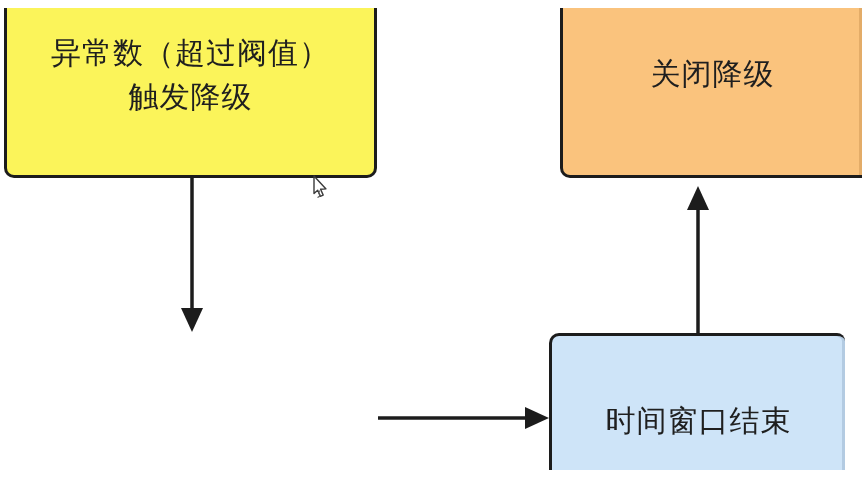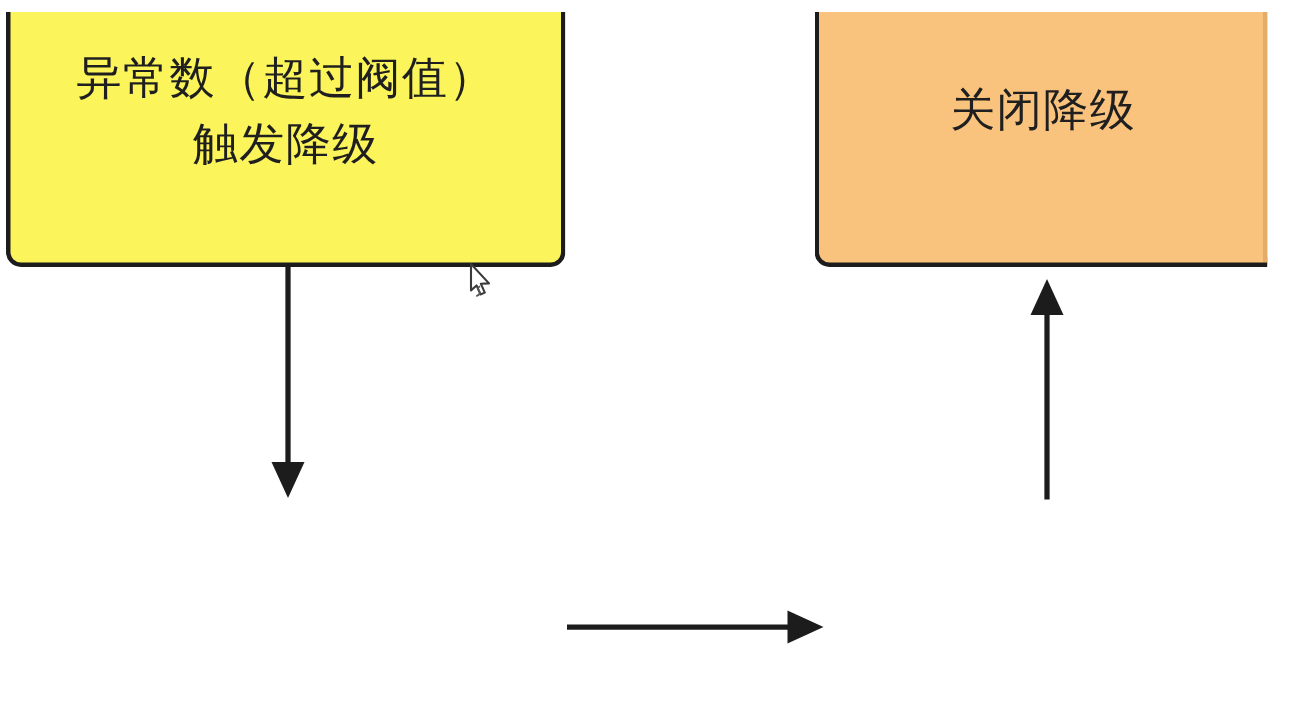--- a/index.html
+++ b/index.html
@@ -13,21 +13,21 @@
     color:#1f1f1f;
     font-size:30px;line-height:44px;
     text-align:center;
     letter-spacing:1px;
   }
   
   .node.top{top:8px;height:170px;border-top:none;}
   
   .node.bottom{top:333px;height:137px;border-bottom:none;}
   .node-threshold{left:4px;width:373px;border-radius:0 0 10px 10px;padding-bottom:34px;}
-  .node-close{left:543px;width:302px;border-right:none;border-radius:0 0 0 10px;
+  .node-close{left:560px;width:302px;border-right:none;border-radius:0 0 0 10px;
     padding-bottom:36px;box-shadow:inset -3px 0 0 rgba(120,70,10,0.18);}
   .node-trigger{left:4px;width:373px;border-radius:10px 10px 0 0;padding-top:26px;}
   .node-window{left:549px;width:296px;border-right:none;border-radius:10px 8px 0 0;
     padding-top:36px;box-shadow:inset -3px 0 0 rgba(30,60,100,0.15);}
   .edges{position:absolute;left:0;top:0;width:865px;height:478px;pointer-events:none;}
   .line-span{display:block;}
 </style>
 </head>
 <body>
 
@@ -36,20 +36,23 @@
   <div class="node top node-threshold" style="background-color: rgb(251, 244, 90); border-color: rgb(28, 28, 28); color: rgb(31, 31, 31);">
     <span class="line-span">异常数（超过阀值）</span>
     <span class="line-span">触发降级</span>
   </div>
 
   <div class="node top node-close" style="background-color: rgb(250, 195, 125); border-color: rgb(28, 28, 28); color: rgb(31, 31, 31);">
     <span class="line-span">关闭降级</span>
   </div>
 
 
+  <div class="node bottom node-window" style="background-color: rgb(206, 228, 248); border-color: rgb(28, 28, 28); color: rgb(31, 31, 31);">
+    <span class="line-span">时间窗口结束</span>
+  </div>
 
   <svg class="edges" viewBox="0 0 865 478" xmlns="http://www.w3.org/2000/svg">
 
     <g>
       <line x1="192" y1="178" x2="192" y2="310" stroke="#1c1c1c" stroke-width="3.5"></line>
       <polygon points="181,308 203,308 192,332" fill="#1c1c1c"></polygon>
     </g>
 
     <g>
       <line x1="378" y1="418" x2="527" y2="418" stroke="#1c1c1c" stroke-width="3.5"></line>

